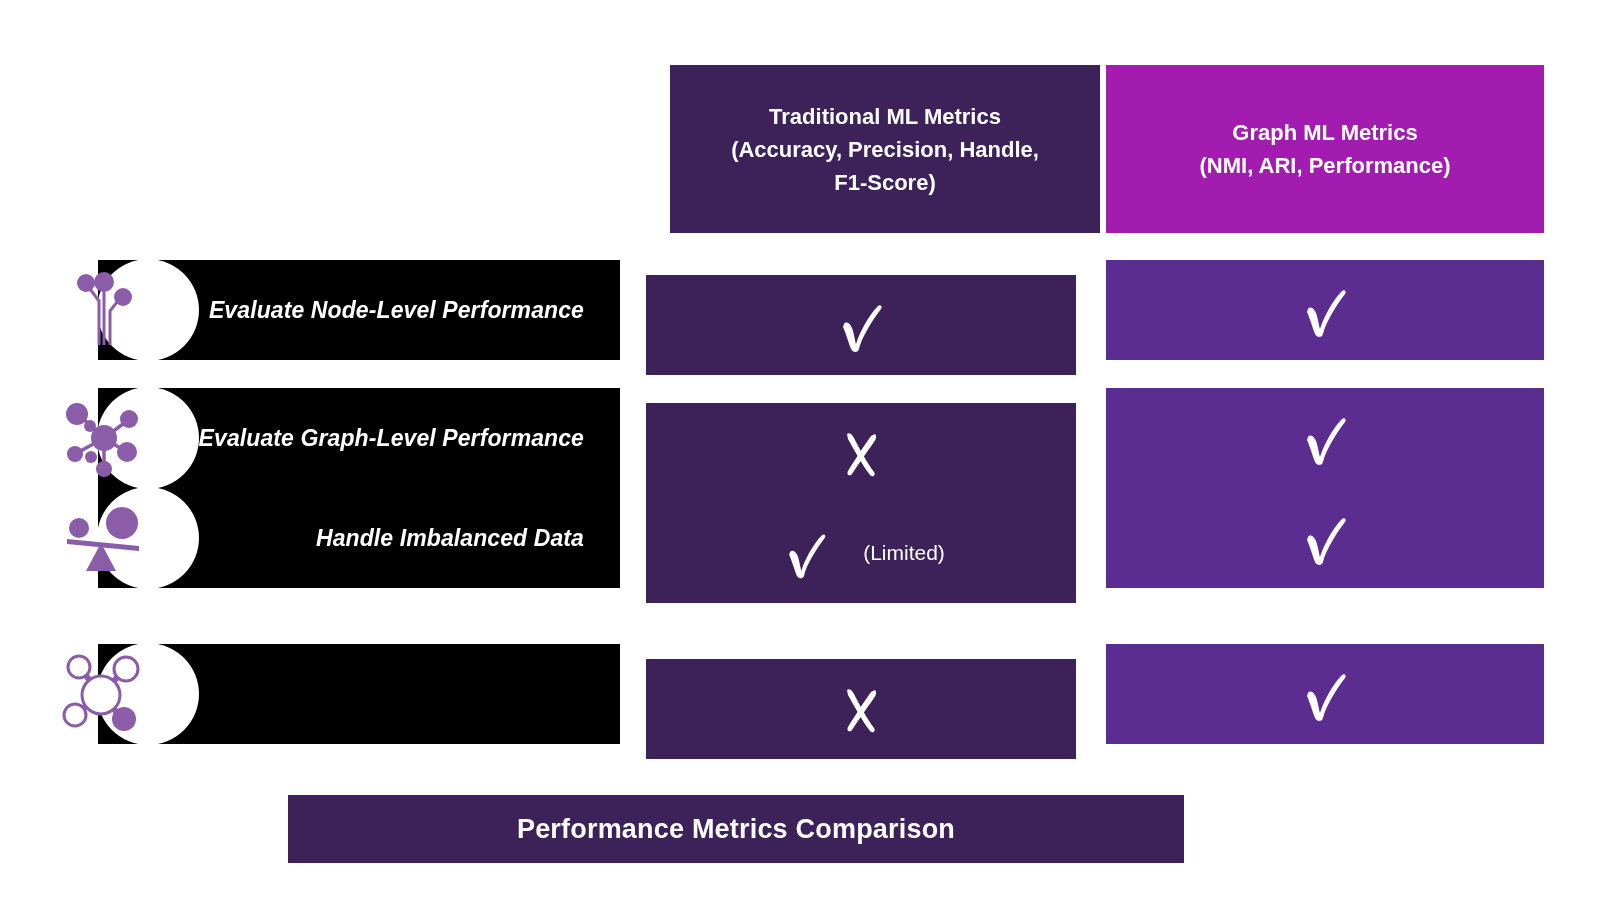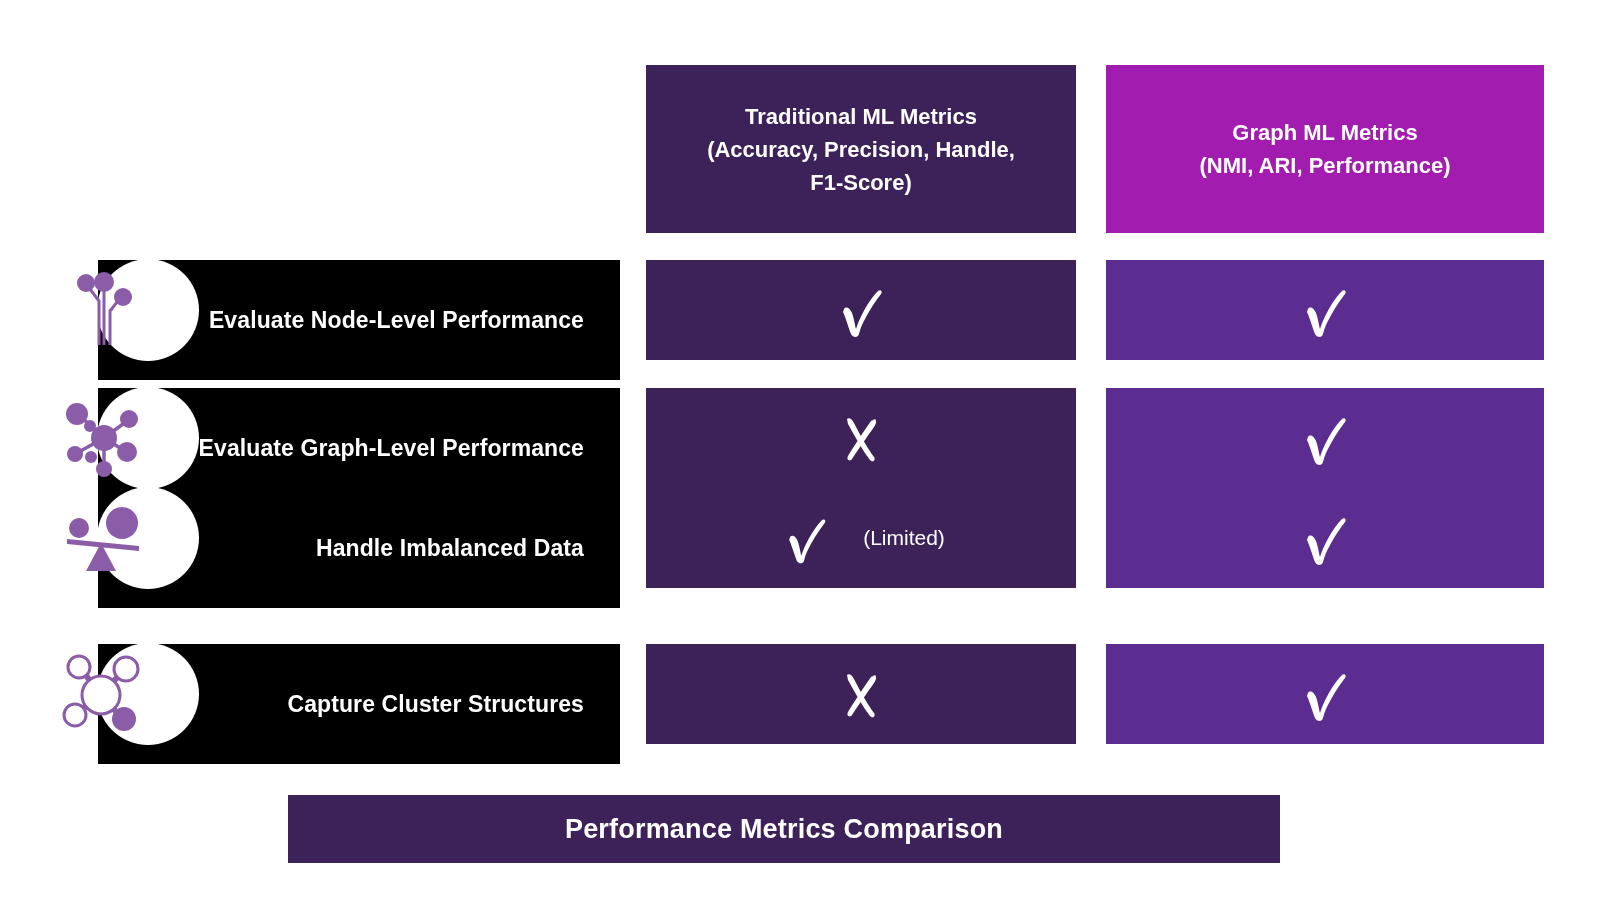--- a/index.html
+++ b/index.html
@@ -15,38 +15,39 @@
   .col-header {
     position: absolute;
     display: flex; align-items: center; justify-content: center;
     text-align: center;
     color: #ffffff;
     font-weight: bold;
     font-size: 22px;
     line-height: 33px;
     padding: 6px 16px;
   }
-  .col-header-trad { left: 646px; top: 65px; width: 430px; height: 168px; background: #3D2259; }
+  .col-header-trad { left: 670px; top: 65px; width: 430px; height: 168px; background: #3D2259; }
   .col-header-graph { left: 1106px; top: 65px; width: 438px; height: 168px; background: #a21caf; }
 
   
   .row { position: absolute; left: 0; width: 1600px; height: 102px; }
   .row-1 { top: 260px; }
   .row-2 { top: 388px; padding-left: 40px; }
   .row-3 { top: 488px; }
   .row-4 { top: 644px; }
 
   
   .label-bar {
     position: absolute;
     left: 98px; top: 0;
-    width: 522px; height: 120px;
+    width: 522px; height: 100px;
     background: #000000;
     display: flex; align-items: center; justify-content: flex-end;
     padding-right: 36px;
+    font-style: italic;
   }
   .label-bar .notch {
     position: absolute;
     left: -1px; top: -1px;
     width: 102px; height: 102px;
     background: #ffffff;
     border-radius: 50%;
   }
   .label-text {
     position: relative;
@@ -66,37 +67,37 @@
   }
   .row-icon svg { display: block; }
 
   
   .cell {
     position: absolute; top: 0;
     height: 100px;
     display: flex; align-items: center; justify-content: center;
     gap: 28px;
   }
-  .cell-trad  { left: 646px;  width: 430px; background: #3D2259; }
+  .cell-trad  { left: 646px;  width: 430px; background: #3D2259; margin-top: 15px; }
   .cell-graph { left: 1106px; width: 438px; background: #5C2D91; }
 
   .mark svg { display: block; }
   .note {
     color: #ffffff;
     font-size: 21px;
     font-weight: normal;
     white-space: nowrap;
   }
   .cell.with-note { justify-content: center; }
 
   
   .footer-banner {
     position: absolute;
     left: 288px; top: 795px;
-    width: 992px; height: 68px;
+    width: 896px; height: 68px;
     background: #3D2259;
     display: flex; align-items: center; justify-content: center;
   }
   .footer-text {
     color: #ffffff;
     font-size: 27px;
     font-weight: bold;
     letter-spacing: .2px;
   }
 </style>
@@ -221,21 +222,20 @@
         <svg width="62" height="62" viewBox="0 0 62 62">
           <path d="M14 30 C16 27 20 29 22 34 C24 39 25 47 26 50 C29 40 38 22 48 12 C50 10 53 12 51 15 C41 28 31 45 29 55 C28 59 23 59 21 55 C18 47 15 37 13 33 Z" fill="#ffffff"></path>
         </svg>
       </span>
     </div>
   </div>
 
   <div class="row row-4">
     <div class="label-bar">
       <div class="notch"></div>
-      <span class="label-text">Capture Cluster Structures</span>
     </div>
     <div class="row-icon">
       <svg width="86" height="86" viewBox="0 0 86 86">
         <g stroke="#8B5CA8" stroke-width="6">
           <line x1="40" y1="44" x2="20" y2="18"></line>
           <line x1="40" y1="44" x2="62" y2="20"></line>
           <line x1="40" y1="44" x2="16" y2="62"></line>
           <line x1="40" y1="44" x2="60" y2="66"></line>
         </g>
         <circle cx="40" cy="44" r="19" fill="#ffffff" stroke="#8B5CA8" stroke-width="3"></circle>

